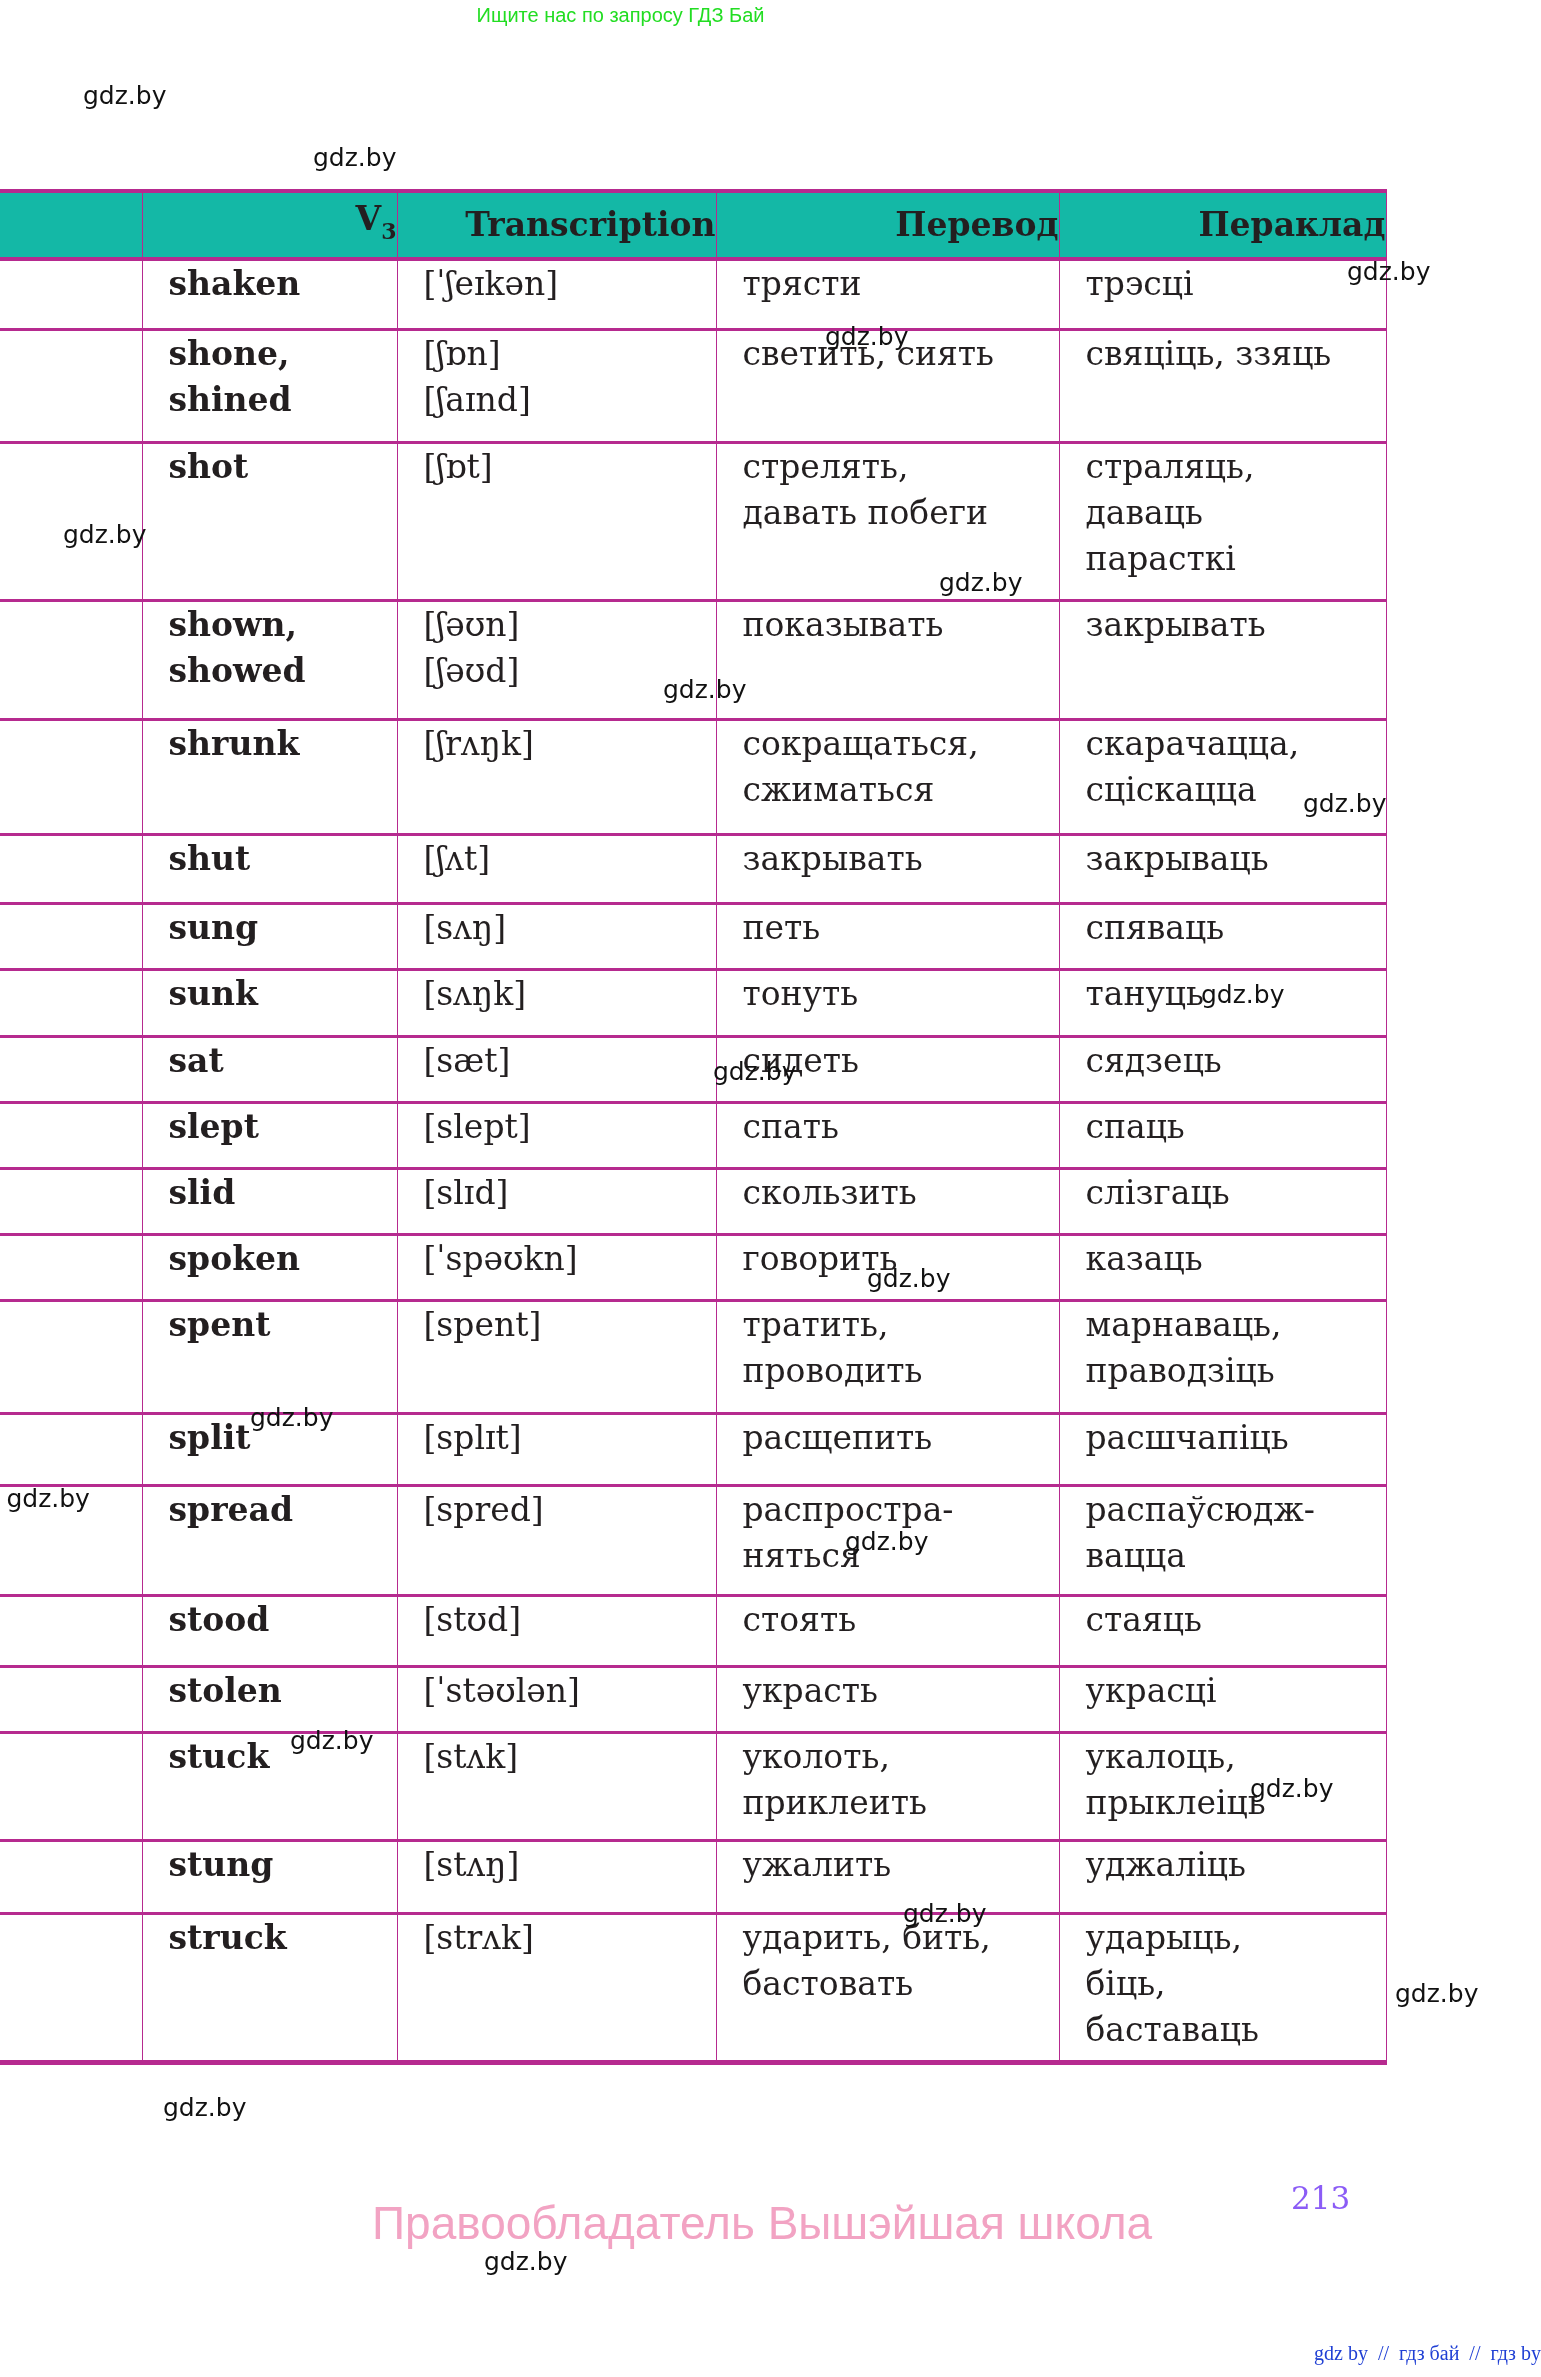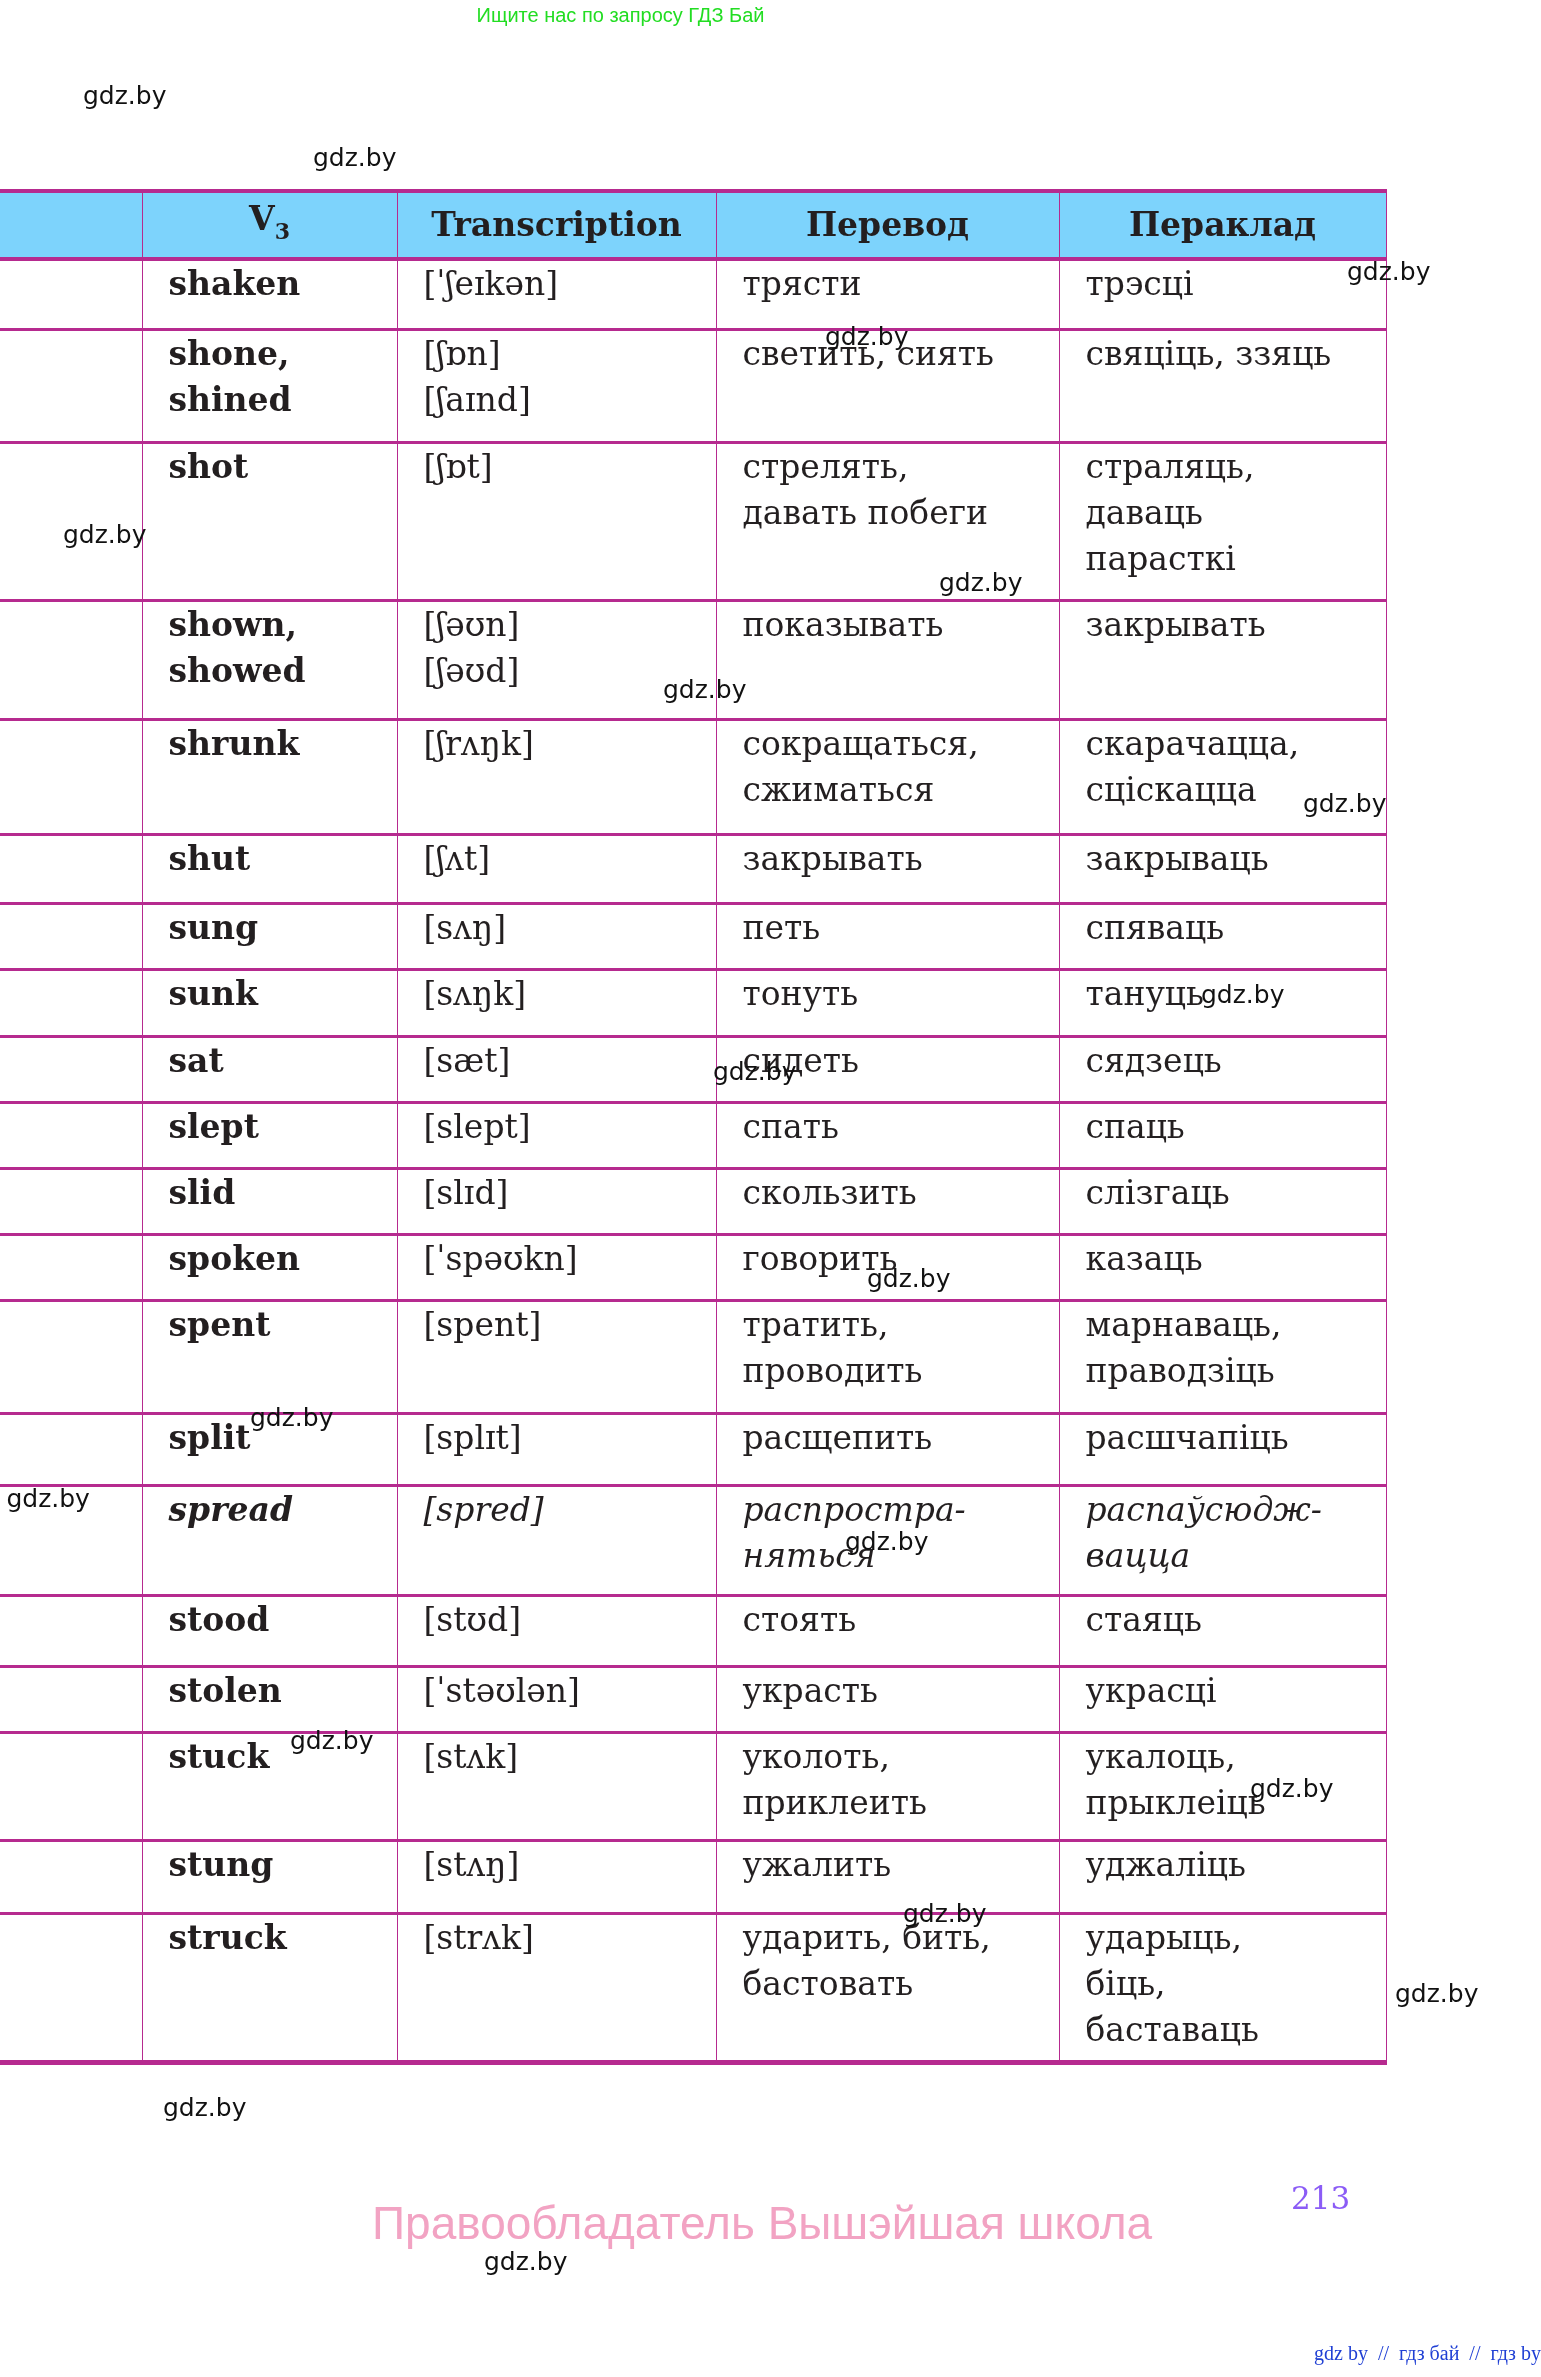--- a/index.html
+++ b/index.html
@@ -7,21 +7,21 @@
   .top-banner { position:absolute; left:0; width:1241px; top:3.7px; text-align:center; font-family:"Liberation Sans", sans-serif; font-size:20px; color:#22dd22; }
   .wm { position:absolute; font-family:"DejaVu Sans", sans-serif; font-size:25px; color:#111; white-space:nowrap; z-index:5; }
   table.verbs { position:absolute; left:0; top:189px; border-collapse:collapse; table-layout:fixed; width:1386px; }
   table.verbs col.c0 { width:142px; }
   table.verbs col.c1 { width:255px; }
   table.verbs col.c2 { width:319px; }
   table.verbs col.c3 { width:343px; }
   table.verbs col.c4 { width:327px; }
   table.verbs td, table.verbs th { border:1.8px solid #b62a8f; border-width:1.8px 1.8px 3.7px 1.8px; vertical-align:top; padding:0 0 0 26px; font-size:33px; line-height:46px; }
   table.verbs td.c0, table.verbs th.c0 { border-left:none; padding:0; }
-  table.verbs thead th { background:#7dd3fc; border-top:4.6px solid #b62a8f; border-bottom:4.6px solid #b62a8f; height:64px; vertical-align:middle; text-align:center; padding:0; font-weight:bold; font-size:33px; }
+  table.verbs thead th { background:#14b8a6; border-top:4.6px solid #b62a8f; border-bottom:4.6px solid #b62a8f; height:64px; vertical-align:middle; text-align:right; padding:0; font-weight:bold; font-size:33px; }
   table.verbs tbody tr:last-child td { border-bottom:5.5px solid #b62a8f; }
   td.v3 { font-weight:bold; }
   td.cell { padding-top:9.2px; }
   td.ru, td.by { padding-top:13px; }
   .line { display:block; }
   .sub { font-size:22px; vertical-align:-9.2px; }
   .page-number { position:absolute; left:1291px; top:2180px; font-size:31px; font-family:"DejaVu Serif", serif; color:#8b5cf6; }
   .rights { position:absolute; left:372px; top:2196px; font-family:"Liberation Sans", sans-serif; font-size:46px; color:#f2a3c3; white-space:nowrap; }
   .footer-links { position:absolute; left:0; width:1541px; top:2342px; text-align:right; font-family:Liberation Serif, serif; font-size:20px; color:#1f3fd4; white-space:pre; }
 </style>
@@ -262,21 +262,21 @@
         <td class="tr cell">
           <span class="line">[splɪt]</span>
         </td>
         <td class="ru">
           <span class="line">расщепить</span>
         </td>
         <td class="by">
           <span class="line">расшчапіць</span>
         </td>
       </tr>
-      <tr style="height: 110px; font-style: italic;">
+      <tr style="height: 110px;">
         <td class="c0"></td>
         <td class="v3 cell">
           <span class="line">spread</span>
         </td>
         <td class="tr cell">
           <span class="line">[spred]</span>
         </td>
         <td class="ru">
           <span class="line">распростра-</span>
           <span class="line">няться</span>

